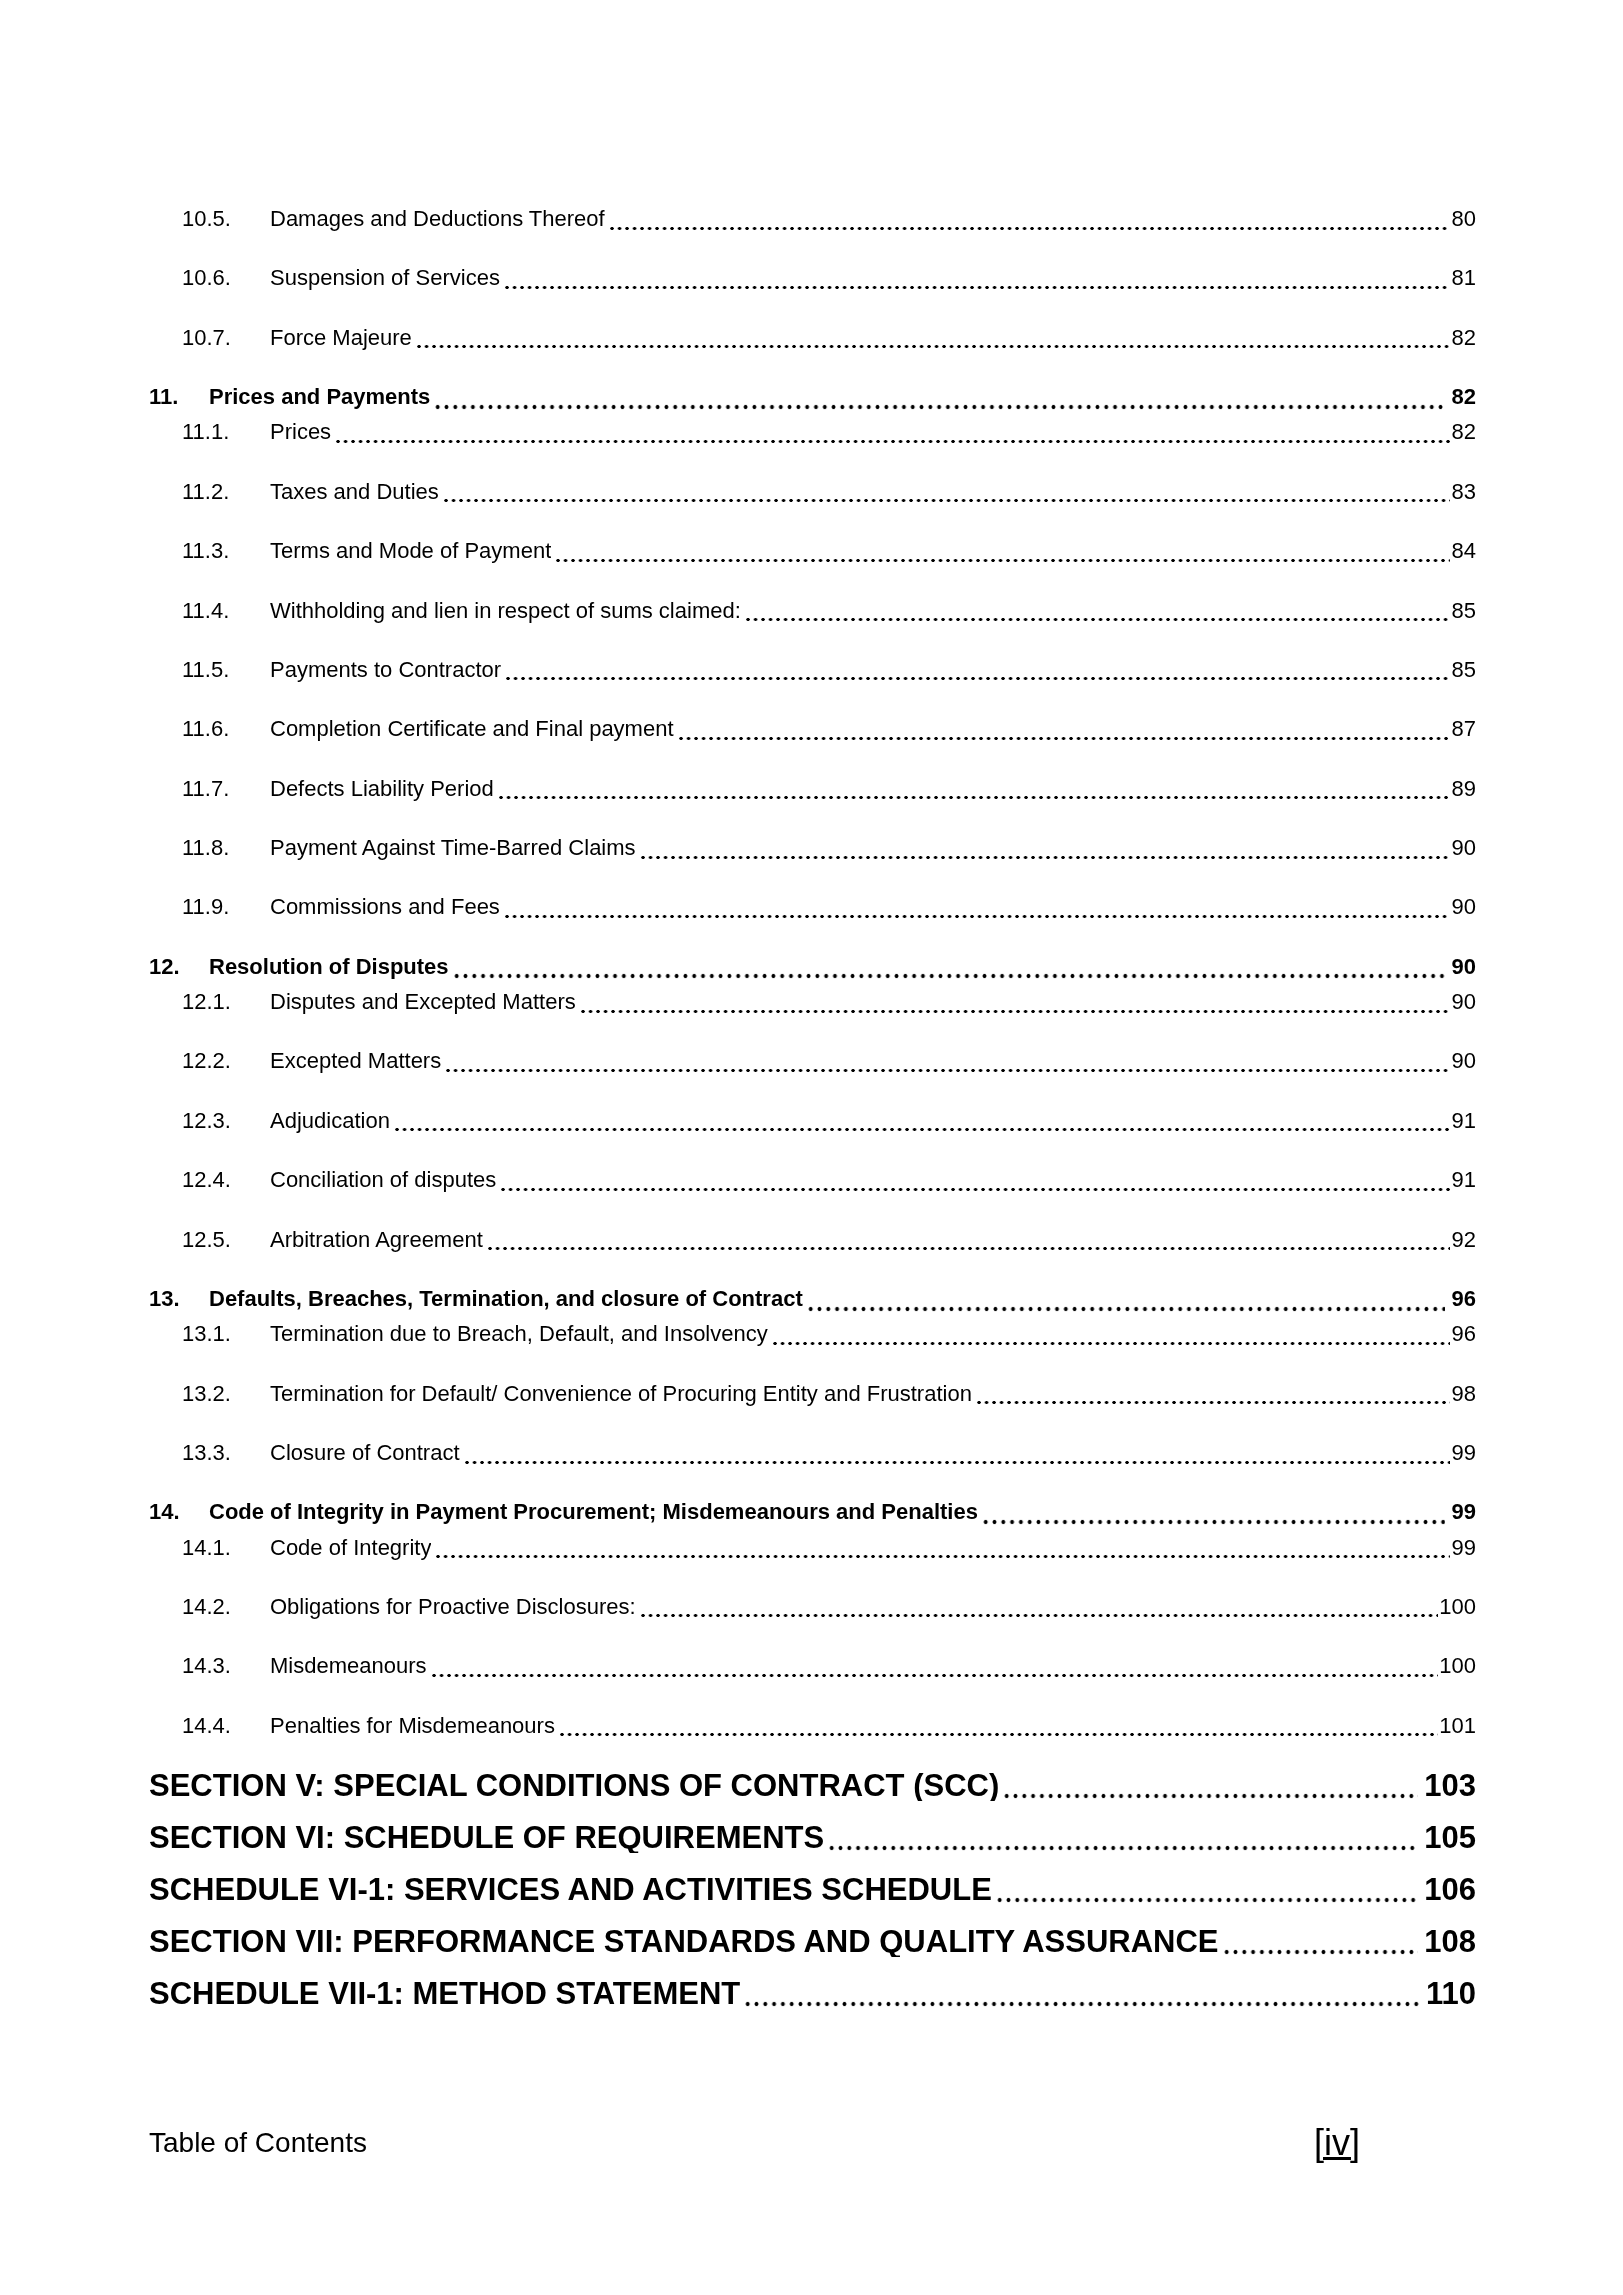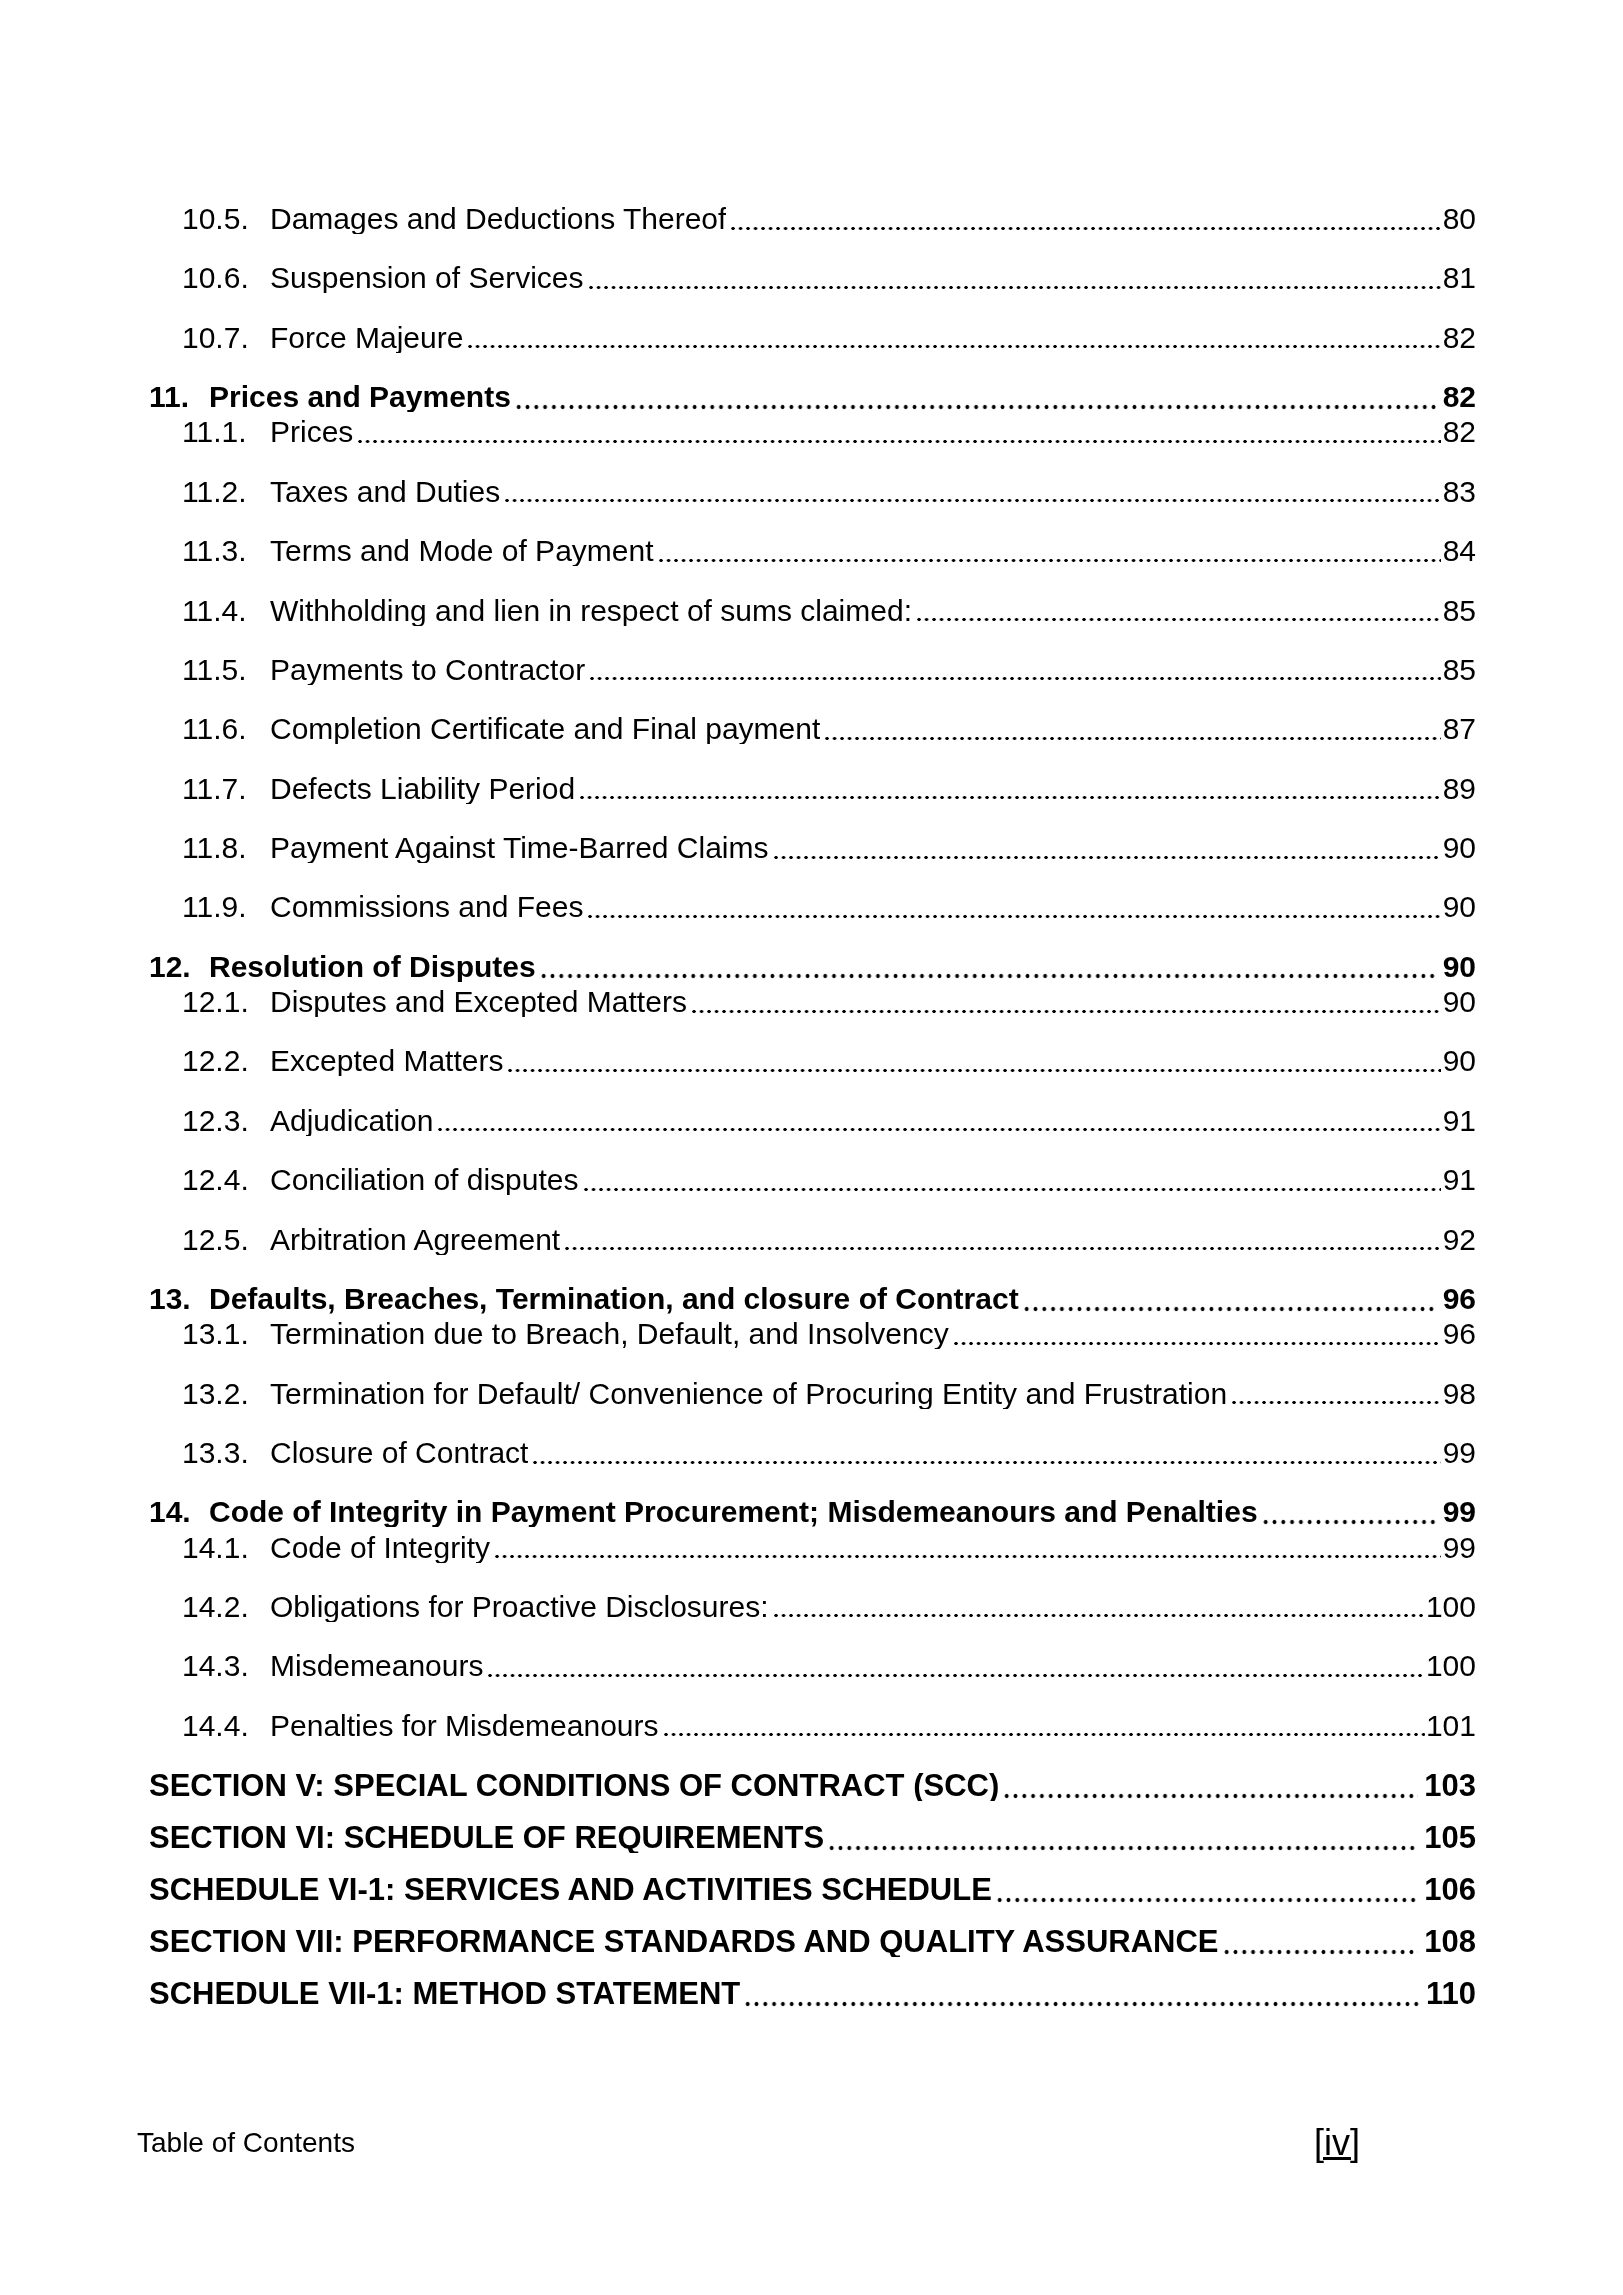--- a/index.html
+++ b/index.html
@@ -18,21 +18,21 @@
   }
   .toc {
     position: absolute;
     left: 149px;
     top: 204px;
     width: 1327px;
   }
   .row {
     display: flex;
     align-items: flex-end;
-    font-size: 30px;
+    font-size: 22px;
     line-height: 30px;
     margin-top: 29.4px;
     white-space: nowrap;
   }
   .row.first { margin-top: 0; }
   .row.tight { margin-top: 5.2px; }
   .row.top-follow { margin-top: 21px; }
   .row.section { font-weight: bold; }
   .row.top { font-weight: bold; font-size: 31px; line-height: 31px; }
   .num {
@@ -64,21 +64,21 @@
     background-image: radial-gradient(circle, #000000 1.8px, rgba(0,0,0,0) 2.2px);
     background-size: 8.8px 5.9px;
     background-position: left 1.3px bottom 2.6px;
   }
   .page-num {
     flex: 0 0 auto;
   }
   .section .page-num, .top .page-num { padding-left: 5.2px; }
   .footer-left {
     position: absolute;
-    left: 137px;
+    left: 149px;
     top: 2128px;
     font-size: 28px;
     line-height: 30px;
   }
   .footer-right {
     position: absolute;
     left: 1314px;
     top: 2128px;
     font-size: 36px;
     line-height: 30px;

